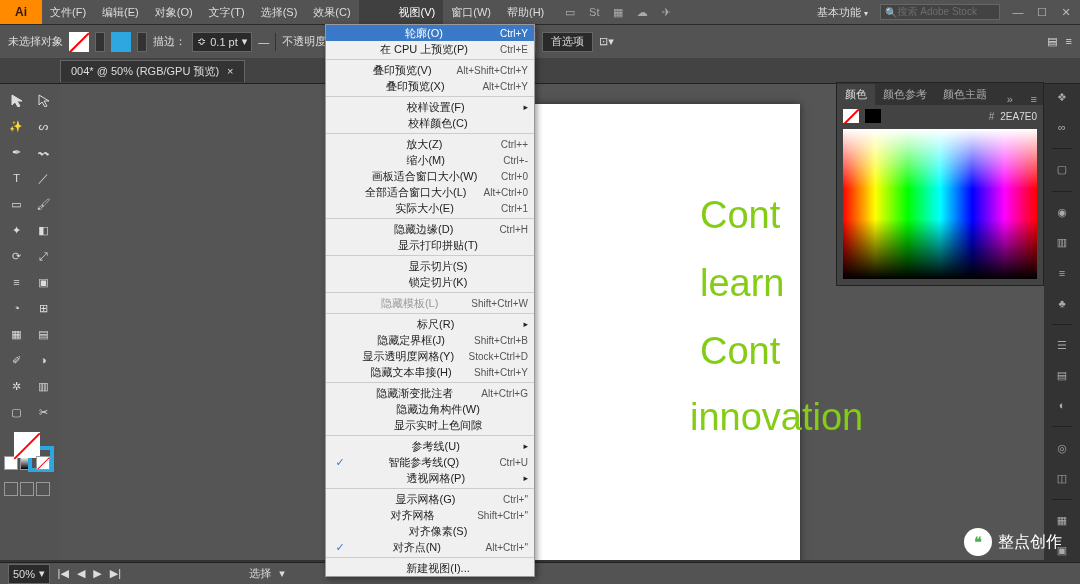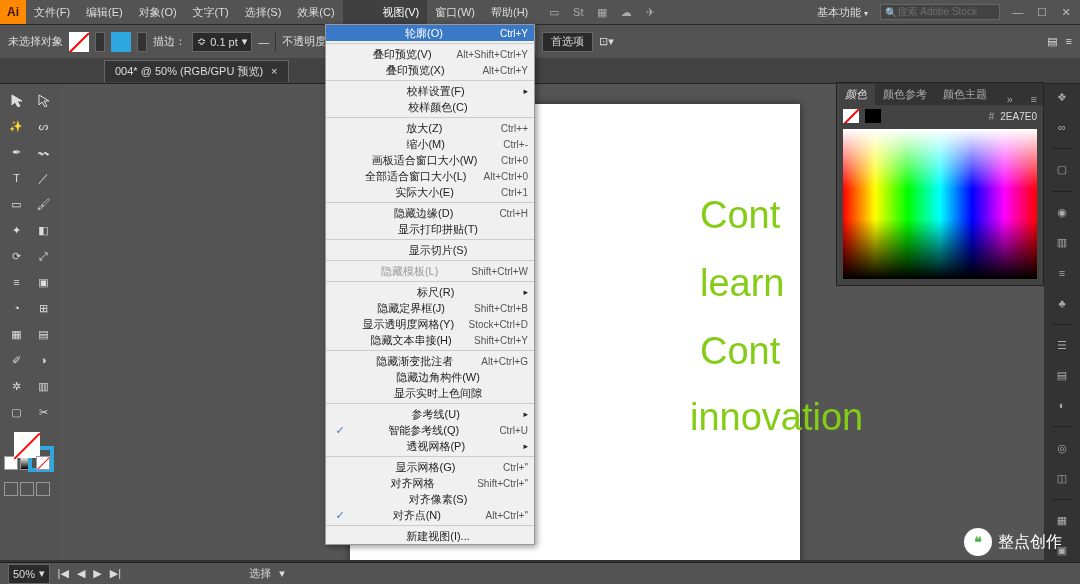--- a/index.html
+++ b/index.html
@@ -1,35 +1,35 @@
 <!DOCTYPE html>
 <html><head>
 <meta charset="utf-8">
 <style>
   * { box-sizing: border-box; margin: 0; padding: 0; }
   body { font-family: "Microsoft YaHei", Arial, sans-serif; font-size: 11px; background: #333; color: #ddd; width: 1080px; height: 584px; overflow: hidden; position: relative; }
   .titlebar { background: #535353; height: 24px; display: flex; align-items: center; }
-  .app-icon { width: 26px; height: 24px; background: #ff8a00; color: #3a1800; display: flex; align-items: center; justify-content: center; font-weight: bold; font-size: 12px; }
+  .app-icon { width: 42px; height: 24px; background: #ff8a00; color: #3a1800; display: flex; align-items: center; justify-content: center; font-weight: bold; font-size: 12px; }
   .menu { display: flex; }
   .menu-item { padding: 0 8px; height: 24px; line-height: 24px; color: #ddd; cursor: pointer; font-size: 11px; }
   .menu-item.active { background: #404040; color: #fff; padding-left: 40px; }
   .title-right { margin-left: auto; display: flex; align-items: center; gap: 12px; padding: 0 8px; }
   .title-search { background: #434343; border: 1px solid #666; height: 16px; width: 120px; color: #888; padding: 0 4px; font-size: 10px; display: flex; align-items: center; }
   .win-btn { width: 12px; height: 12px; color: #bbb; display: flex; align-items: center; justify-content: center; }
   .controlbar { background: #535353; height: 34px; border-top: 1px solid #2a2a2a; display: flex; align-items: center; padding: 0 8px; gap: 6px; font-size: 11px; }
   .cb-box { background: #2a2a2a; border: 1px solid #666; height: 20px; padding: 0 4px; display: flex; align-items: center; gap: 4px; }
   .swatch { width: 20px; height: 20px; }
   .swatch-none { background: #fff; position: relative; overflow: hidden; }
   .swatch-none::after { content: ""; position: absolute; width: 140%; height: 2px; background: red; transform: rotate(-45deg); left: -20%; top: 50%; }
   .swatch-blue { background: #2ea7e0; }
   .cb-dropdown { width: 10px; height: 20px; background: #333; border: 1px solid #666; }
   .btn-outline { background: #2a2a2a; border: 1px solid #666; padding: 2px 8px; height: 20px; display: flex; align-items: center; }
   .cb-swatch-white { width: 16px; height: 16px; background: #fff; border: 1px solid #666; }
   .tabbar { background: #434343; height: 26px; display: flex; align-items: center; padding-left: 60px; border-bottom: 1px solid #222; }
-  .doc-tab { background: #333; border-top: 1px solid #666; border-left: 1px solid #666; border-right: 1px solid #666; padding: 3px 10px; color: #ddd; display: flex; align-items: center; gap: 8px; font-size: 11px; margin-left: 44px; }
+  .doc-tab { background: #333; border-top: 1px solid #666; border-left: 1px solid #666; border-right: 1px solid #666; padding: 3px 10px; color: #ddd; display: flex; align-items: center; gap: 8px; font-size: 11px; }
   .main { position: relative; background: #333; height: 476px; display: flex; }
   .toolcol { width: 60px; background: #535353; padding: 4px; display: grid; grid-template-columns: 1fr 1fr; grid-auto-rows: 24px; gap: 2px; }
   .tool { display: flex; align-items: center; justify-content: center; color: #ddd; }
   .tool svg { stroke: #ddd; fill: none; }
   .fillstroke-row { grid-column: 1 / span 2; height: 44px; display: flex; align-items: center; justify-content: center; position: relative; }
   .fs-box { width: 32px; height: 32px; position: relative; }
   .fs-front { width: 26px; height: 26px; position: absolute; left: 0; top: 0; background: #fff; }
   .fs-front::after { content: ""; position: absolute; width: 140%; height: 2px; background: red; transform: rotate(-45deg); left: -20%; top: 50%; }
   .fs-back { width: 26px; height: 26px; position: absolute; right: -8px; bottom: -8px; border: 4px solid #2ea7e0; background: #535353; }
   .mini-swatches { grid-column: 1 / span 2; display: flex; gap: 2px; padding-top: 4px; }
@@ -53,21 +53,21 @@
   .dd-item.disabled { color: #999; }
   .dd-check { width: 16px; display: inline-block; text-align: center; color: #3a79c8; }
   .dd-label { flex: 1; text-align: center; }
   .dd-shortcut { color: #555; font-size: 10px; }
   .dd-item.highlight .dd-shortcut { color: #fff; }
   .dd-submenu::after { content: "▸"; margin-left: auto; font-size: 9px; }
   .dd-sep { height: 1px; background: #ccc; margin: 2px 0; }
   .color-panel { position: absolute; right: 36px; top: 82px; width: 208px; background: #434343; border: 1px solid #222; z-index: 50; }
   .cp-tabs { display: flex; height: 22px; background: #333; align-items: flex-end; }
   .cp-tab { padding: 3px 8px; color: #aaa; font-size: 11px; }
-  .cp-tab.active { background: #434343; color: #ddd; font-style: italic; }
+  .cp-tab.active { background: #434343; color: #ddd; }
   .cp-more { margin-left: auto; padding: 0 6px; color: #aaa; }
   .cp-row { display: flex; align-items: center; padding: 4px 6px; gap: 6px; font-size: 10px; }
   .cp-sw { width: 20px; height: 14px; }
   .cp-hex-label { color: #aaa; }
   .cp-hex-val { color: #ddd; }
   .cp-spectrum { height: 150px; margin: 2px 6px 6px; position: relative; background:
     linear-gradient(to bottom, rgba(255,255,255,1) 0%, rgba(255,255,255,0) 40%, rgba(0,0,0,0) 60%, rgba(0,0,0,1) 100%),
     linear-gradient(to right, #ff0000, #ffff00, #00ff00, #00ffff, #0000ff, #ff00ff, #ff0000);
   }
   .watermark { position: absolute; right: 18px; bottom: 28px; display: flex; align-items: center; gap: 6px; color: #fff; font-size: 16px; z-index: 200; }
@@ -232,20 +232,25 @@
   <span style="margin-left:120px;">选择</span>
   <span>▾</span>
 </div>
 
 <div class="dropdown" id="dropdown">
     <div class="dd-item highlight">
       <span class="dd-check"></span>
       <span class="dd-label">轮廓(O)</span>
       <span class="dd-shortcut">Ctrl+Y</span>
     </div>
+    <div class="dd-item">
+      <span class="dd-check"></span>
+      <span class="dd-label">在 CPU 上预览(P)</span>
+      <span class="dd-shortcut">Ctrl+E</span>
+    </div>
     <div class="dd-sep"></div>
     <div class="dd-item">
       <span class="dd-check"></span>
       <span class="dd-label">叠印预览(V)</span>
       <span class="dd-shortcut">Alt+Shift+Ctrl+Y</span>
     </div>
     <div class="dd-item">
       <span class="dd-check"></span>
       <span class="dd-label">叠印预览(X)</span>
       <span class="dd-shortcut">Alt+Ctrl+Y</span>
@@ -292,20 +297,24 @@
       <span class="dd-shortcut">Ctrl+H</span>
     </div>
     <div class="dd-item">
       <span class="dd-check"></span>
       <span class="dd-label">显示打印拼贴(T)</span>
     </div>
     <div class="dd-sep"></div>
     <div class="dd-item">
       <span class="dd-check"></span>
       <span class="dd-label">显示切片(S)</span>
+    </div>
+    <div class="dd-item">
+      <span class="dd-check"></span>
+      <span class="dd-label">锁定切片(K)</span>
     </div>
     <div class="dd-sep"></div>
     <div class="dd-item disabled">
       <span class="dd-check"></span>
       <span class="dd-label">隐藏模板(L)</span>
       <span class="dd-shortcut">Shift+Ctrl+W</span>
     </div>
     <div class="dd-sep"></div>
     <div class="dd-item dd-submenu">
       <span class="dd-check"></span>

